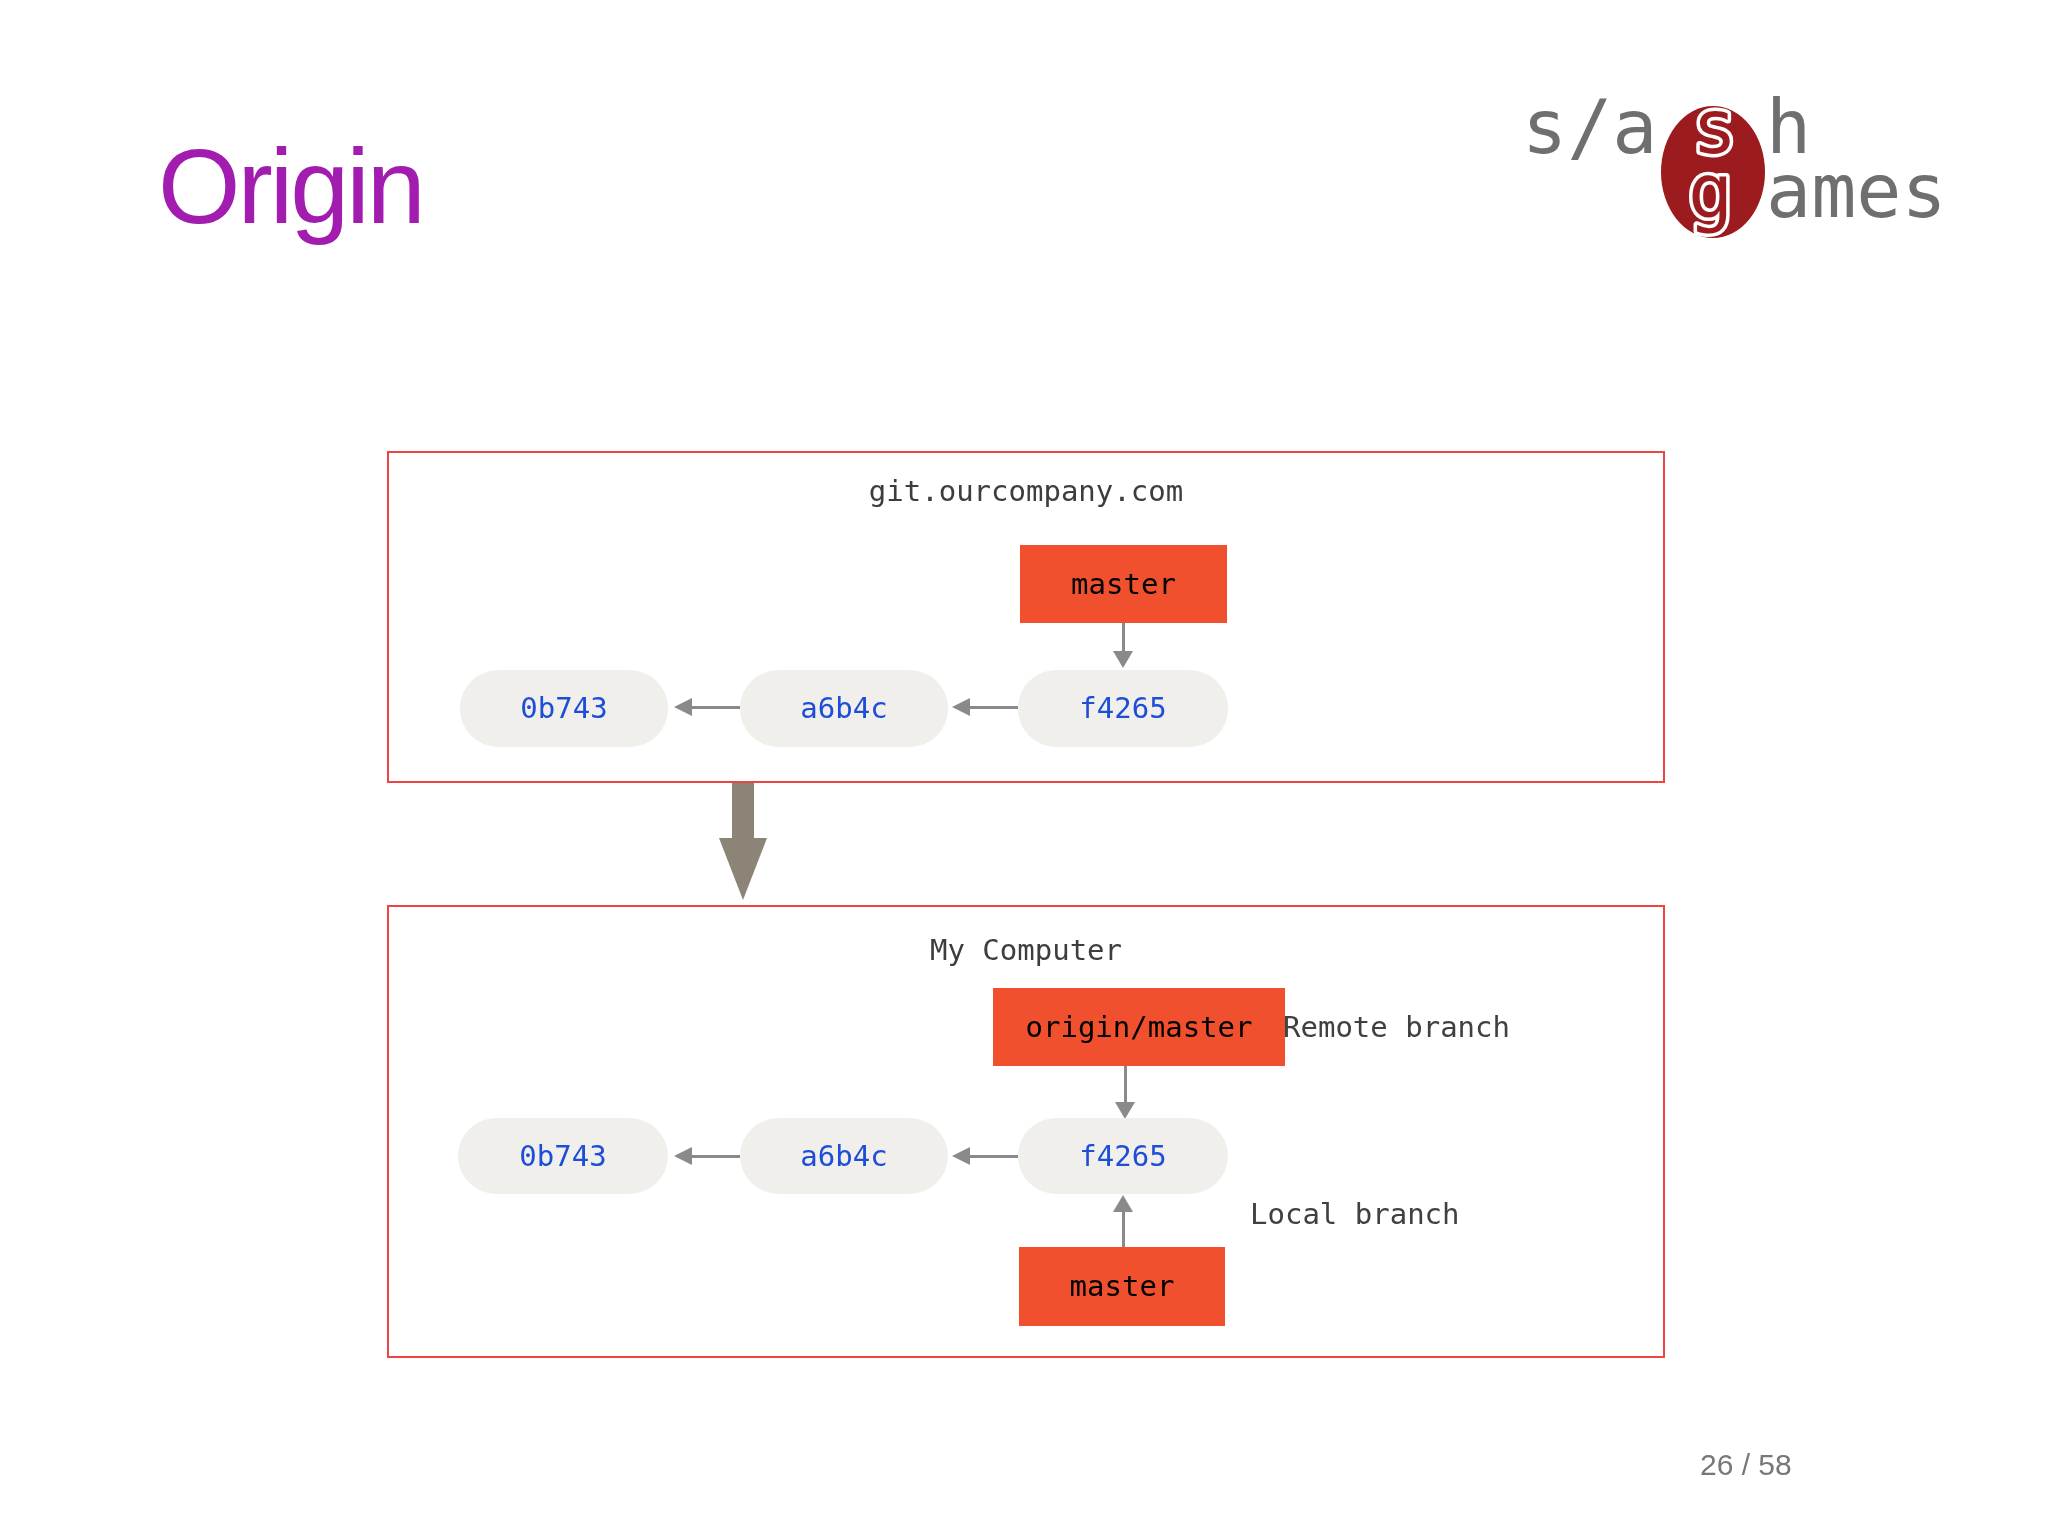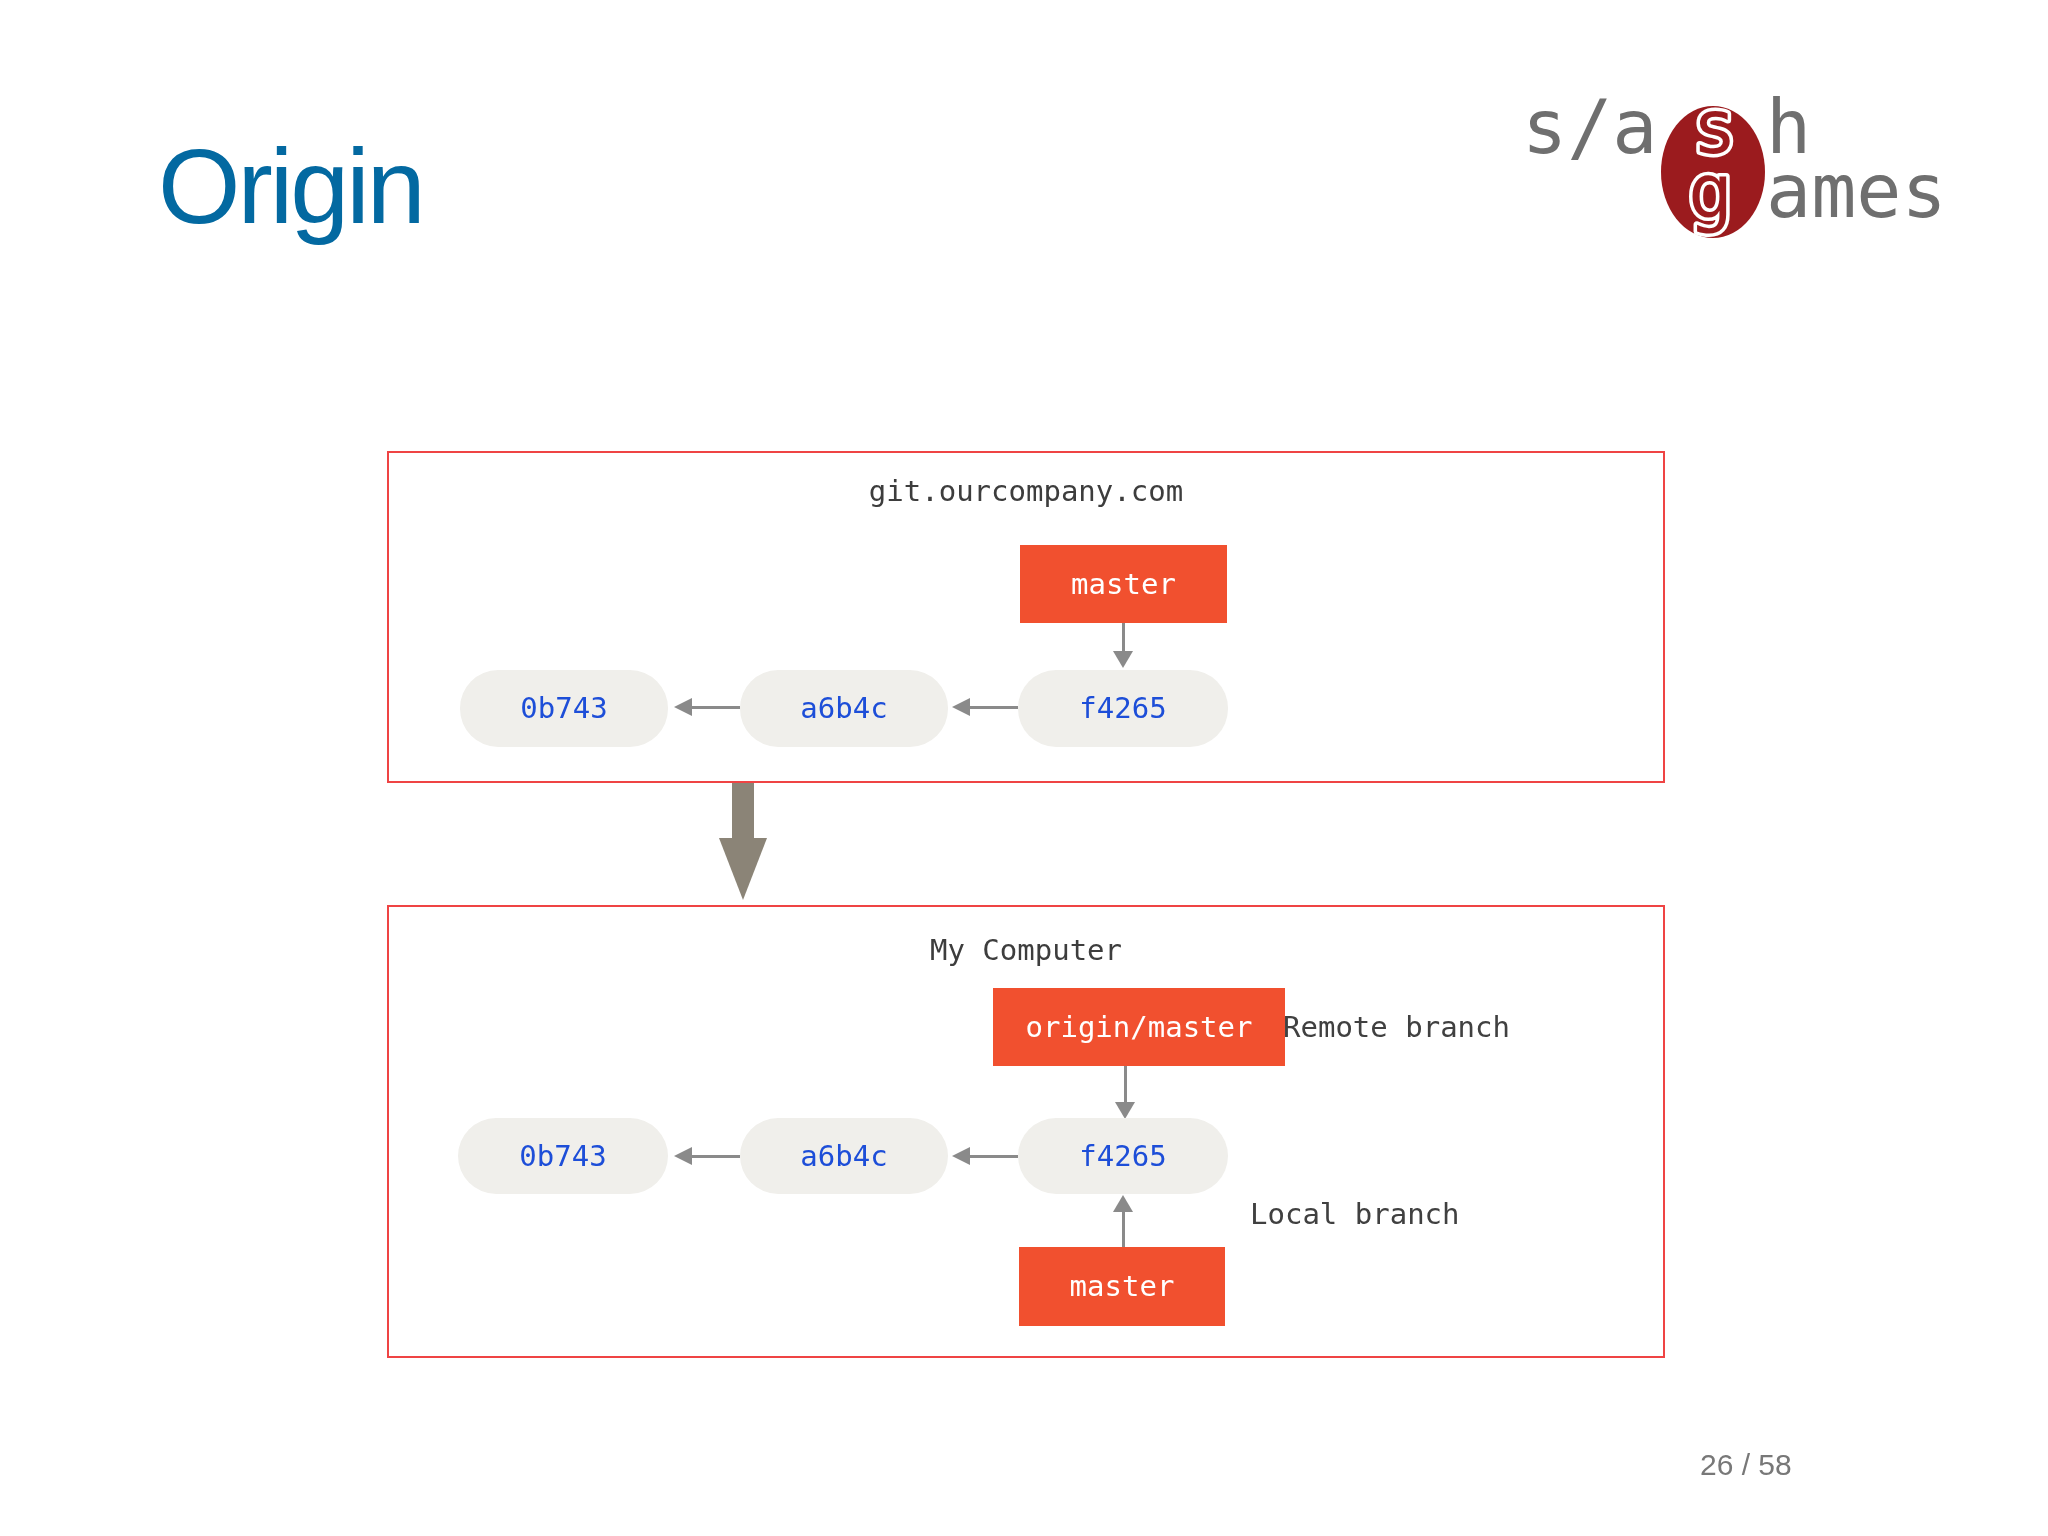--- a/index.html
+++ b/index.html
@@ -1,25 +1,25 @@
 <!DOCTYPE html>
 <html><head>
 <meta charset="utf-8">
 <style>
   html,body{margin:0;padding:0;background:#ffffff;}
   .slide{position:relative;width:2048px;height:1536px;background:#ffffff;overflow:hidden;
          font-family:"DejaVu Sans Mono",monospace;}
   .title{position:absolute;left:158px;top:128px;font-family:"Liberation Sans",sans-serif;
-         font-size:106px;font-weight:400;letter-spacing:-3px;color:#0369a1;line-height:1.1;}
+         font-size:106px;font-weight:400;letter-spacing:-3px;color:#a21caf;line-height:1.1;}
   .logo{position:absolute;left:1512px;top:62px;}
   .repo-box{position:absolute;left:387px;width:1278px;border:2px solid #ef4444;background:#ffffff;box-sizing:border-box;}
   .box-remote{top:451px;height:332px;}
   .box-local{top:905px;height:453px;}
   .box-title{position:absolute;left:0;width:100%;text-align:center;font-size:29px;color:#3d3d3d;line-height:34px;}
-  .tag{position:absolute;background:#f1502f;color:#ffffff;font-size:29px;text-align:center;}
+  .tag{position:absolute;background:#f1502f;color:#000000;font-size:29px;text-align:center;}
   .pill{position:absolute;background:#f0efeb;border-radius:38px;color:#1d4ed8;
         font-size:29px;text-align:center;}
   .shaft-v{position:absolute;width:3px;background:#8a8a8a;}
   .shaft-h{position:absolute;height:3px;background:#8a8a8a;}
   .head{position:absolute;width:0;height:0;}
   .head-down{border-left:10px solid transparent;border-right:10px solid transparent;border-top:17px solid #8a8a8a;}
   .head-up{border-left:10px solid transparent;border-right:10px solid transparent;border-bottom:17px solid #8a8a8a;}
   .head-left{border-top:9px solid transparent;border-bottom:9px solid transparent;border-right:18px solid #8a8a8a;}
   .big-shaft{position:absolute;left:732px;top:783px;width:22px;height:57px;background:#8b8477;}
   .big-head{position:absolute;left:719px;top:838px;width:0;height:0;

